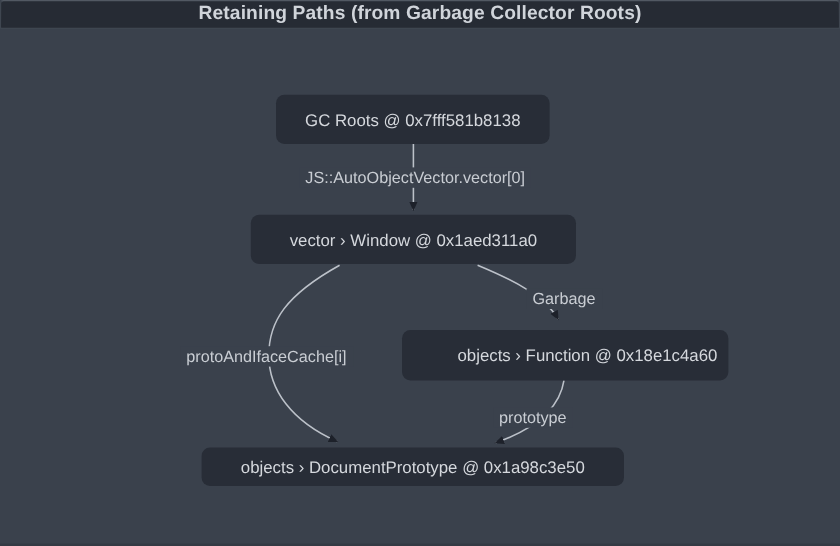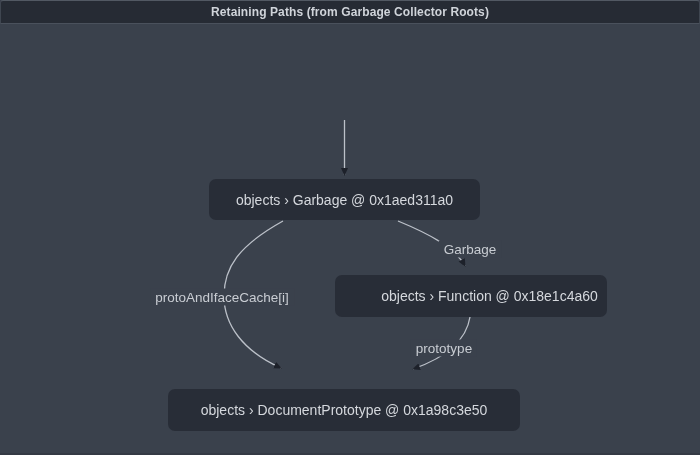--- a/index.html
+++ b/index.html
@@ -21,21 +21,21 @@
     border-left: 1px solid #3f4650;
     border-right: 1px solid #3f4650;
     border-bottom: 1px solid #4a515c;
     border-radius: 3px 3px 0 0;
     display: flex;
     align-items: center;
     justify-content: center;
   }
   .titlebar-text {
     color: #d0d4da;
-    font-size: 12px;
+    font-size: 16px;
     font-weight: 700;
     letter-spacing: 0.1px;
   }
   .canvas {
     position: absolute;
     left: 0; top: 24px; width: 700px; height: 431px;
     background: #3a414c;
   }
   .canvas::after {
     content: "";
@@ -69,21 +69,21 @@
     background: #3a414c;
     color: #c9cdd3;
     font-size: 13.5px;
     padding: 1px 5px;
     white-space: nowrap;
   }
   
   .n-gc        { left: 230px; top:  55px; width: 228px; height: 41px; }
   .n-window    { left: 209px; top: 155px; width: 271px; height: 41px; }
   .n-function  { left: 335px; top: 251px; width: 272px; height: 42px; padding-left: 37px; }
-  .n-docproto  { left: 168px; top: 349px; width: 352px; height: 42px; margin-top: 16px; }
+  .n-docproto  { left: 168px; top: 349px; width: 352px; height: 32px; }
   .l-vector    { left: 346px; top: 124px; }
   .l-document  { left: 470px; top: 225px; }
   .l-cache     { left: 222px; top: 273px; }
   .l-prototype { left: 444px; top: 324px; }
 </style>
 </head>
 <body>
 
 <div class="window">
 
@@ -98,31 +98,35 @@
         <marker id="arrow" markerWidth="9" markerHeight="8" refX="7" refY="3.5" orient="auto" markerUnits="userSpaceOnUse">
           <path d="M0,0 L8,3.5 L0,7 Z" fill="#1d212a"></path>
         </marker>
       </defs>
       <path class="edge-path" d="M 344.5 96 L 344.5 151" marker-end="url(#arrow)"></path>
       <path class="edge-path" d="M 398 197 C 427 209, 455 223, 465 242" marker-end="url(#arrow)"></path>
       <path class="edge-path" d="M 283 197 C 238 222, 224 244, 224 272 C 224 301, 243 327, 281 344" marker-end="url(#arrow)"></path>
       <path class="edge-path" d="M 470 293 C 467 312, 453 331, 413 345" marker-end="url(#arrow)"></path>
     </svg>
 
+    <div class="gnode n-gc">
+      <span>GC Roots @ 0x7fff581b8138</span>
+    </div>
 
     <div class="gnode n-window">
-      <span>objects › Garbage @ 0x1aed311a0</span>
+      <span>vector › Window @ 0x1aed311a0</span>
     </div>
 
     <div class="gnode n-function">
       <span>objects › Function @ 0x18e1c4a60</span>
     </div>
 
     <div class="gnode n-docproto">
       <span>objects › DocumentPrototype @ 0x1a98c3e50</span>
     </div>
 
+    <div class="edge-label l-vector">JS::AutoObjectVector.vector[0]</div>
     <div class="edge-label l-document">Garbage</div>
     <div class="edge-label l-cache">protoAndIfaceCache[i]</div>
     <div class="edge-label l-prototype">prototype</div>
 
   </div>
 </div>
 
 </body></html>

